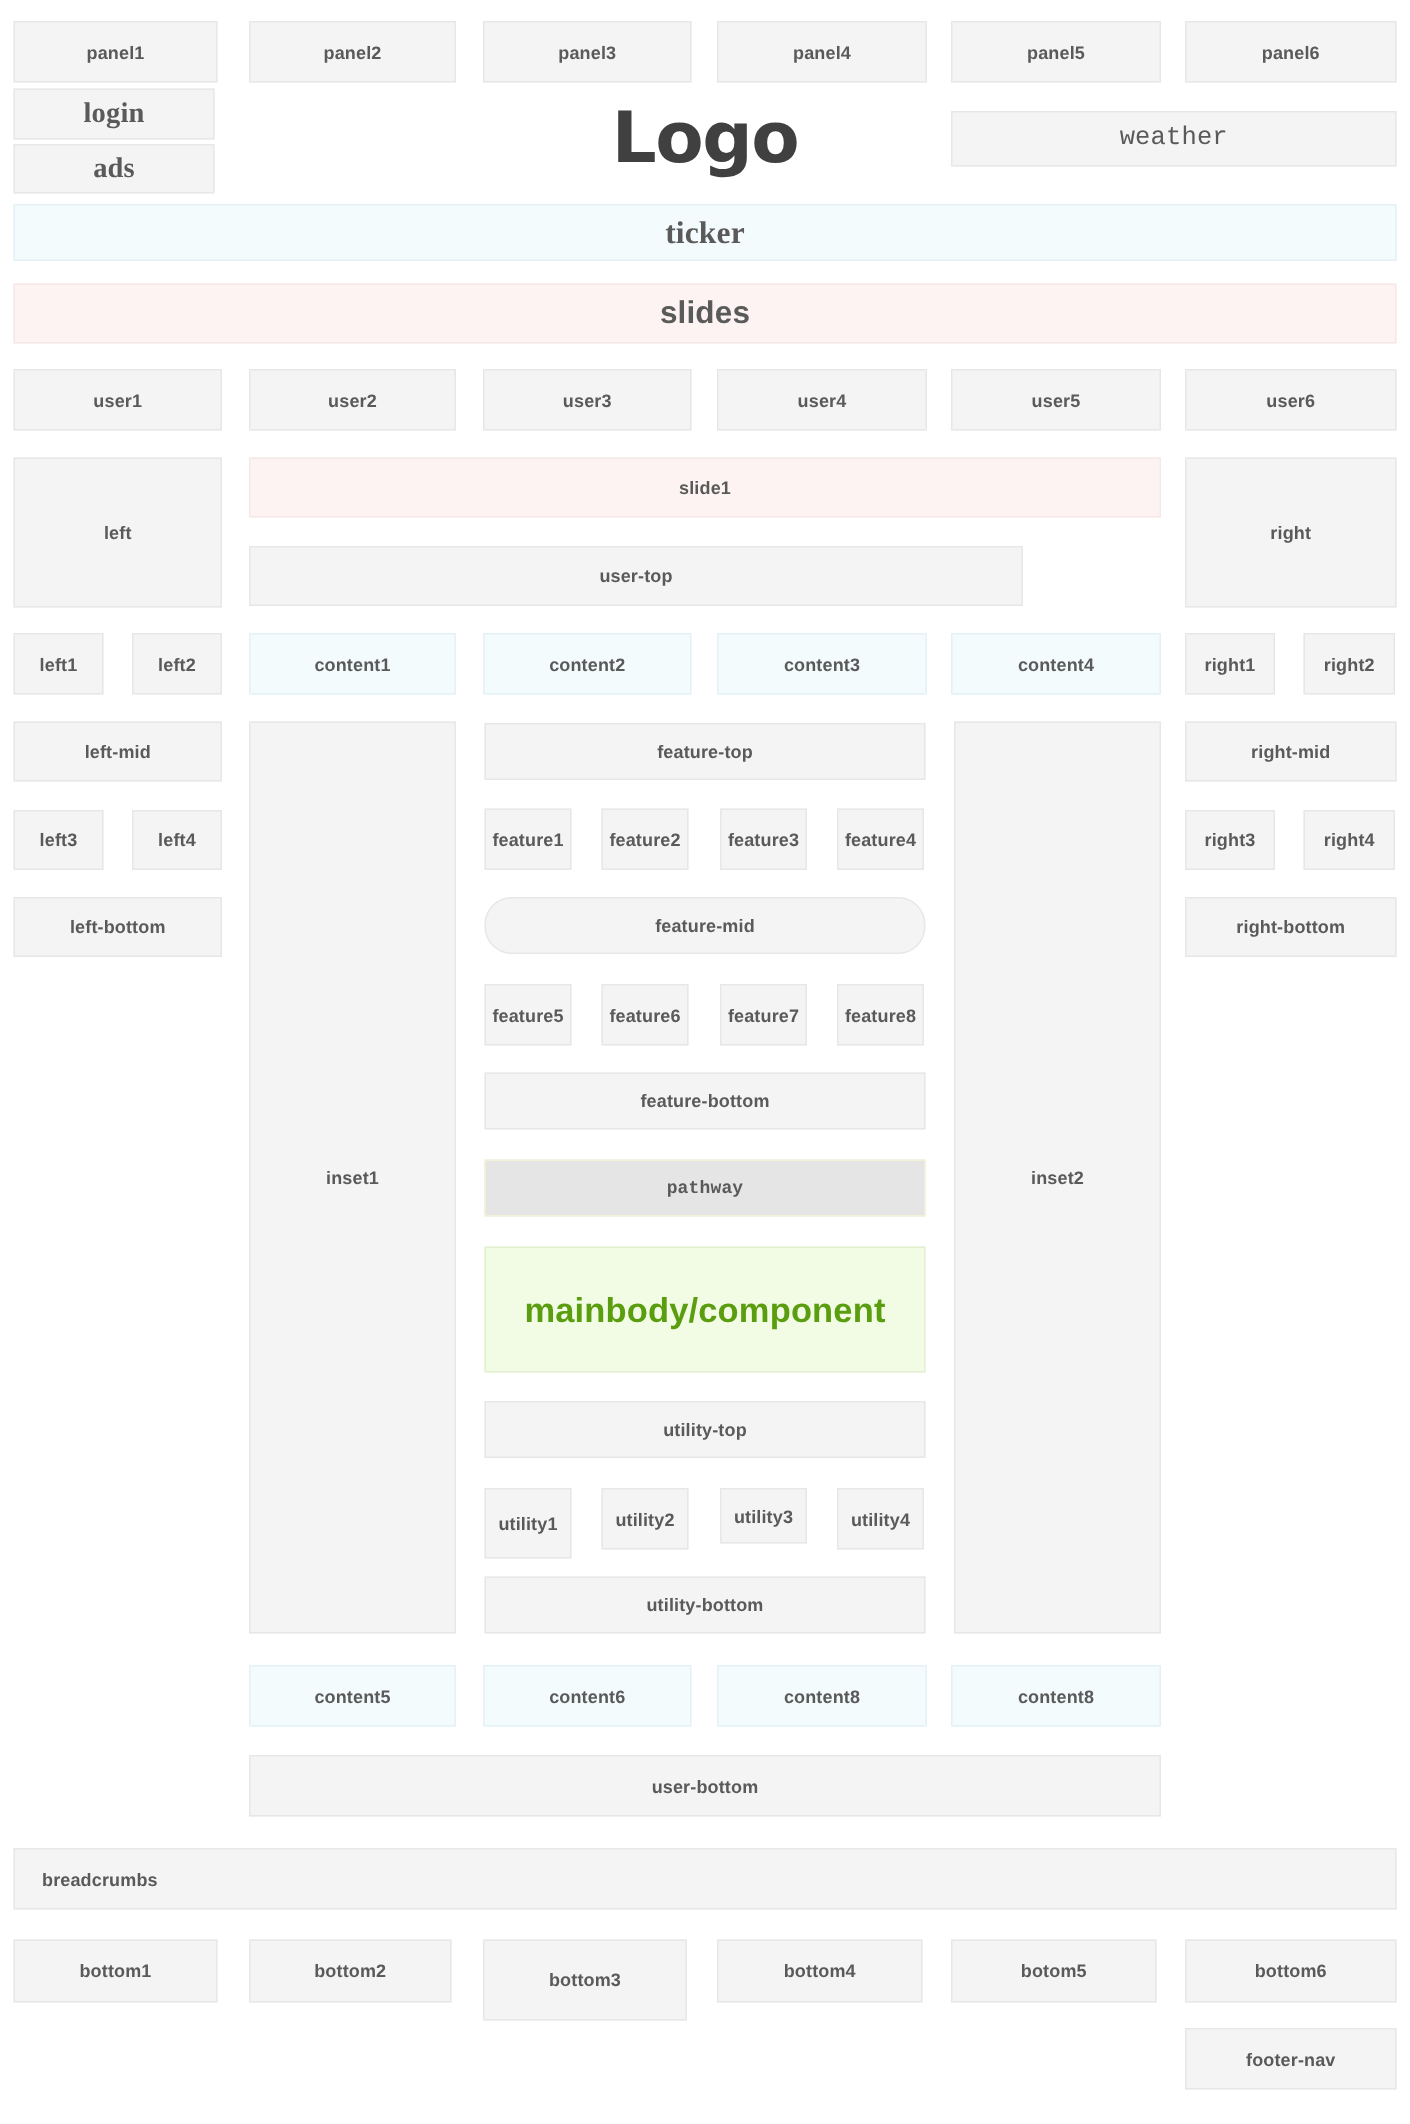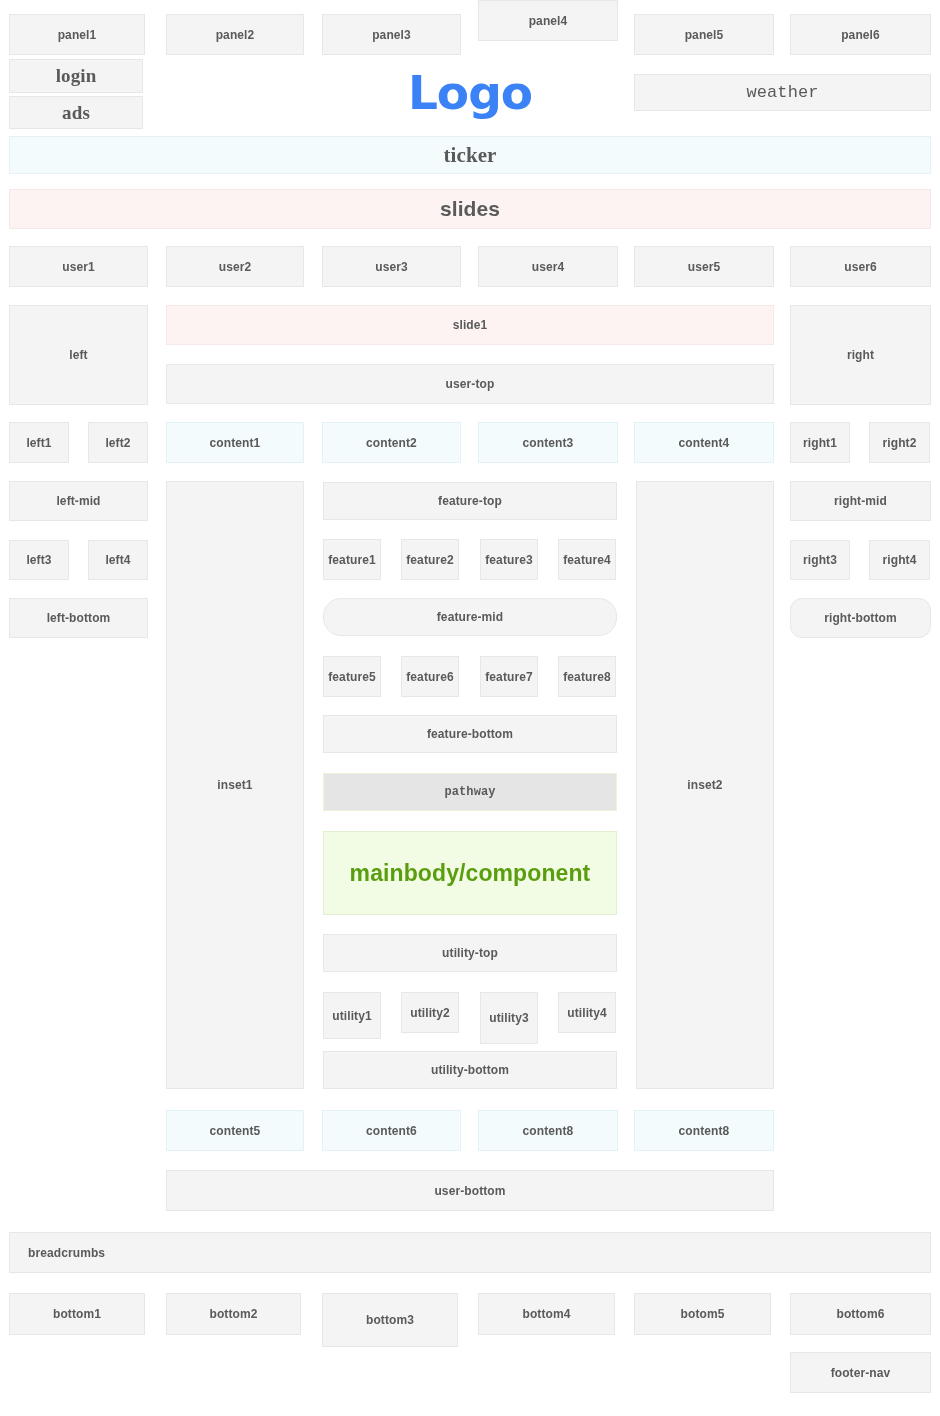--- a/index.html
+++ b/index.html
@@ -47,21 +47,21 @@
   .t-ads    { font-size: 19px; }
   .t-weather{ font-size: 17px; }
   .t-ticker { font-size: 21px; }
   .t-slides { font-size: 21px; }
 
   .logo {
     position: absolute;
     display: flex;
     align-items: center;
     justify-content: center;
-    color: #3b82f6;
+    color: #404040;
     font-family: "DejaVu Sans", sans-serif;
     font-weight: bold;
     font-size: 47px;
     letter-spacing: -1px;
     line-height: 1;
   }
 
   .mainbody-label {
     color: #5a9e10;
     font-size: 23px;
@@ -75,21 +75,21 @@
 
 <div class="box" style="left:9px;  top:14px; width:136px; height:41px;">
     <span>panel1</span>
   </div>
 <div class="box" style="left:166px;top:14px; width:138px; height:41px;">
     <span>panel2</span>
   </div>
 <div class="box" style="left:322px;top:14px; width:139px; height:41px;">
     <span>panel3</span>
   </div>
-<div class="box" style="left:478px;top:0; width:140px; height:41px;">
+<div class="box" style="left:478px;top:14px; width:140px; height:41px;">
     <span>panel4</span>
   </div>
 <div class="box" style="left:634px;top:14px; width:140px; height:41px;">
     <span>panel5</span>
   </div>
 <div class="box" style="left:790px;top:14px; width:141px; height:41px;">
     <span>panel6</span>
   </div>
 
 <div class="box serif t-login" style="left:9px; top:59px; width:134px; height:34px;">
@@ -132,21 +132,21 @@
 <div class="box" style="left:790px;top:246px; width:141px; height:41px;">
     <span>user6</span>
   </div>
 
 <div class="box" style="left:9px;   top:305px; width:139px; height:100px;">
     <span>left</span>
   </div>
 <div class="box pink" style="left:166px; top:305px; width:608px; height:40px;">
     <span>slide1</span>
   </div>
-<div class="box" style="left:166px; top:364px; width:608px; height:40px;text-align:right;">
+<div class="box" style="left:166px; top:364px; width:516px; height:40px;text-align:right;">
     <span>user-top</span>
   </div>
 <div class="box" style="left:790px; top:305px; width:141px; height:100px;">
     <span>right</span>
   </div>
 
 <div class="box" style="left:9px;  top:422px; width:60px; height:41px;">
     <span>left1</span>
   </div>
 <div class="box" style="left:88px; top:422px; width:60px; height:41px;">
@@ -188,21 +188,21 @@
 
 <div class="box" style="left:790px;top:481px; width:141px; height:40px;">
     <span>right-mid</span>
   </div>
 <div class="box" style="left:790px;top:540px; width:60px;  height:40px;">
     <span>right3</span>
   </div>
 <div class="box" style="left:869px;top:540px; width:61px;  height:40px;">
     <span>right4</span>
   </div>
-<div class="box" style="left:790px;top:598px; width:141px; height:40px;border-radius:12px;">
+<div class="box" style="left:790px;top:598px; width:141px; height:40px;">
     <span>right-bottom</span>
   </div>
 
 <div class="box" style="left:166px; top:481px; width:138px; height:608px; align-items:center;text-align:right;">
     <span>inset1</span>
   </div>
 <div class="box" style="left:636px; top:481px; width:138px; height:608px; align-items:center;">
     <span>inset2</span>
   </div>
 
@@ -255,21 +255,21 @@
 <div class="box" style="left:323px; top:934px; width:294px; height:38px;">
     <span>utility-top</span>
   </div>
 
 <div class="box" style="left:323px; top:992px; width:58px; height:47px;">
     <span>utility1</span>
   </div>
 <div class="box" style="left:401px; top:992px; width:58px; height:41px;">
     <span>utility2</span>
   </div>
-<div class="box" style="left:480px; top:992px; width:58px; height:52px;">
+<div class="box" style="left:480px; top:992px; width:58px; height:37px;">
     <span>utility3</span>
   </div>
 <div class="box" style="left:558px; top:992px; width:58px; height:41px;">
     <span>utility4</span>
   </div>
 
 <div class="box" style="left:323px; top:1051px; width:294px; height:38px;">
     <span>utility-bottom</span>
   </div>
 

